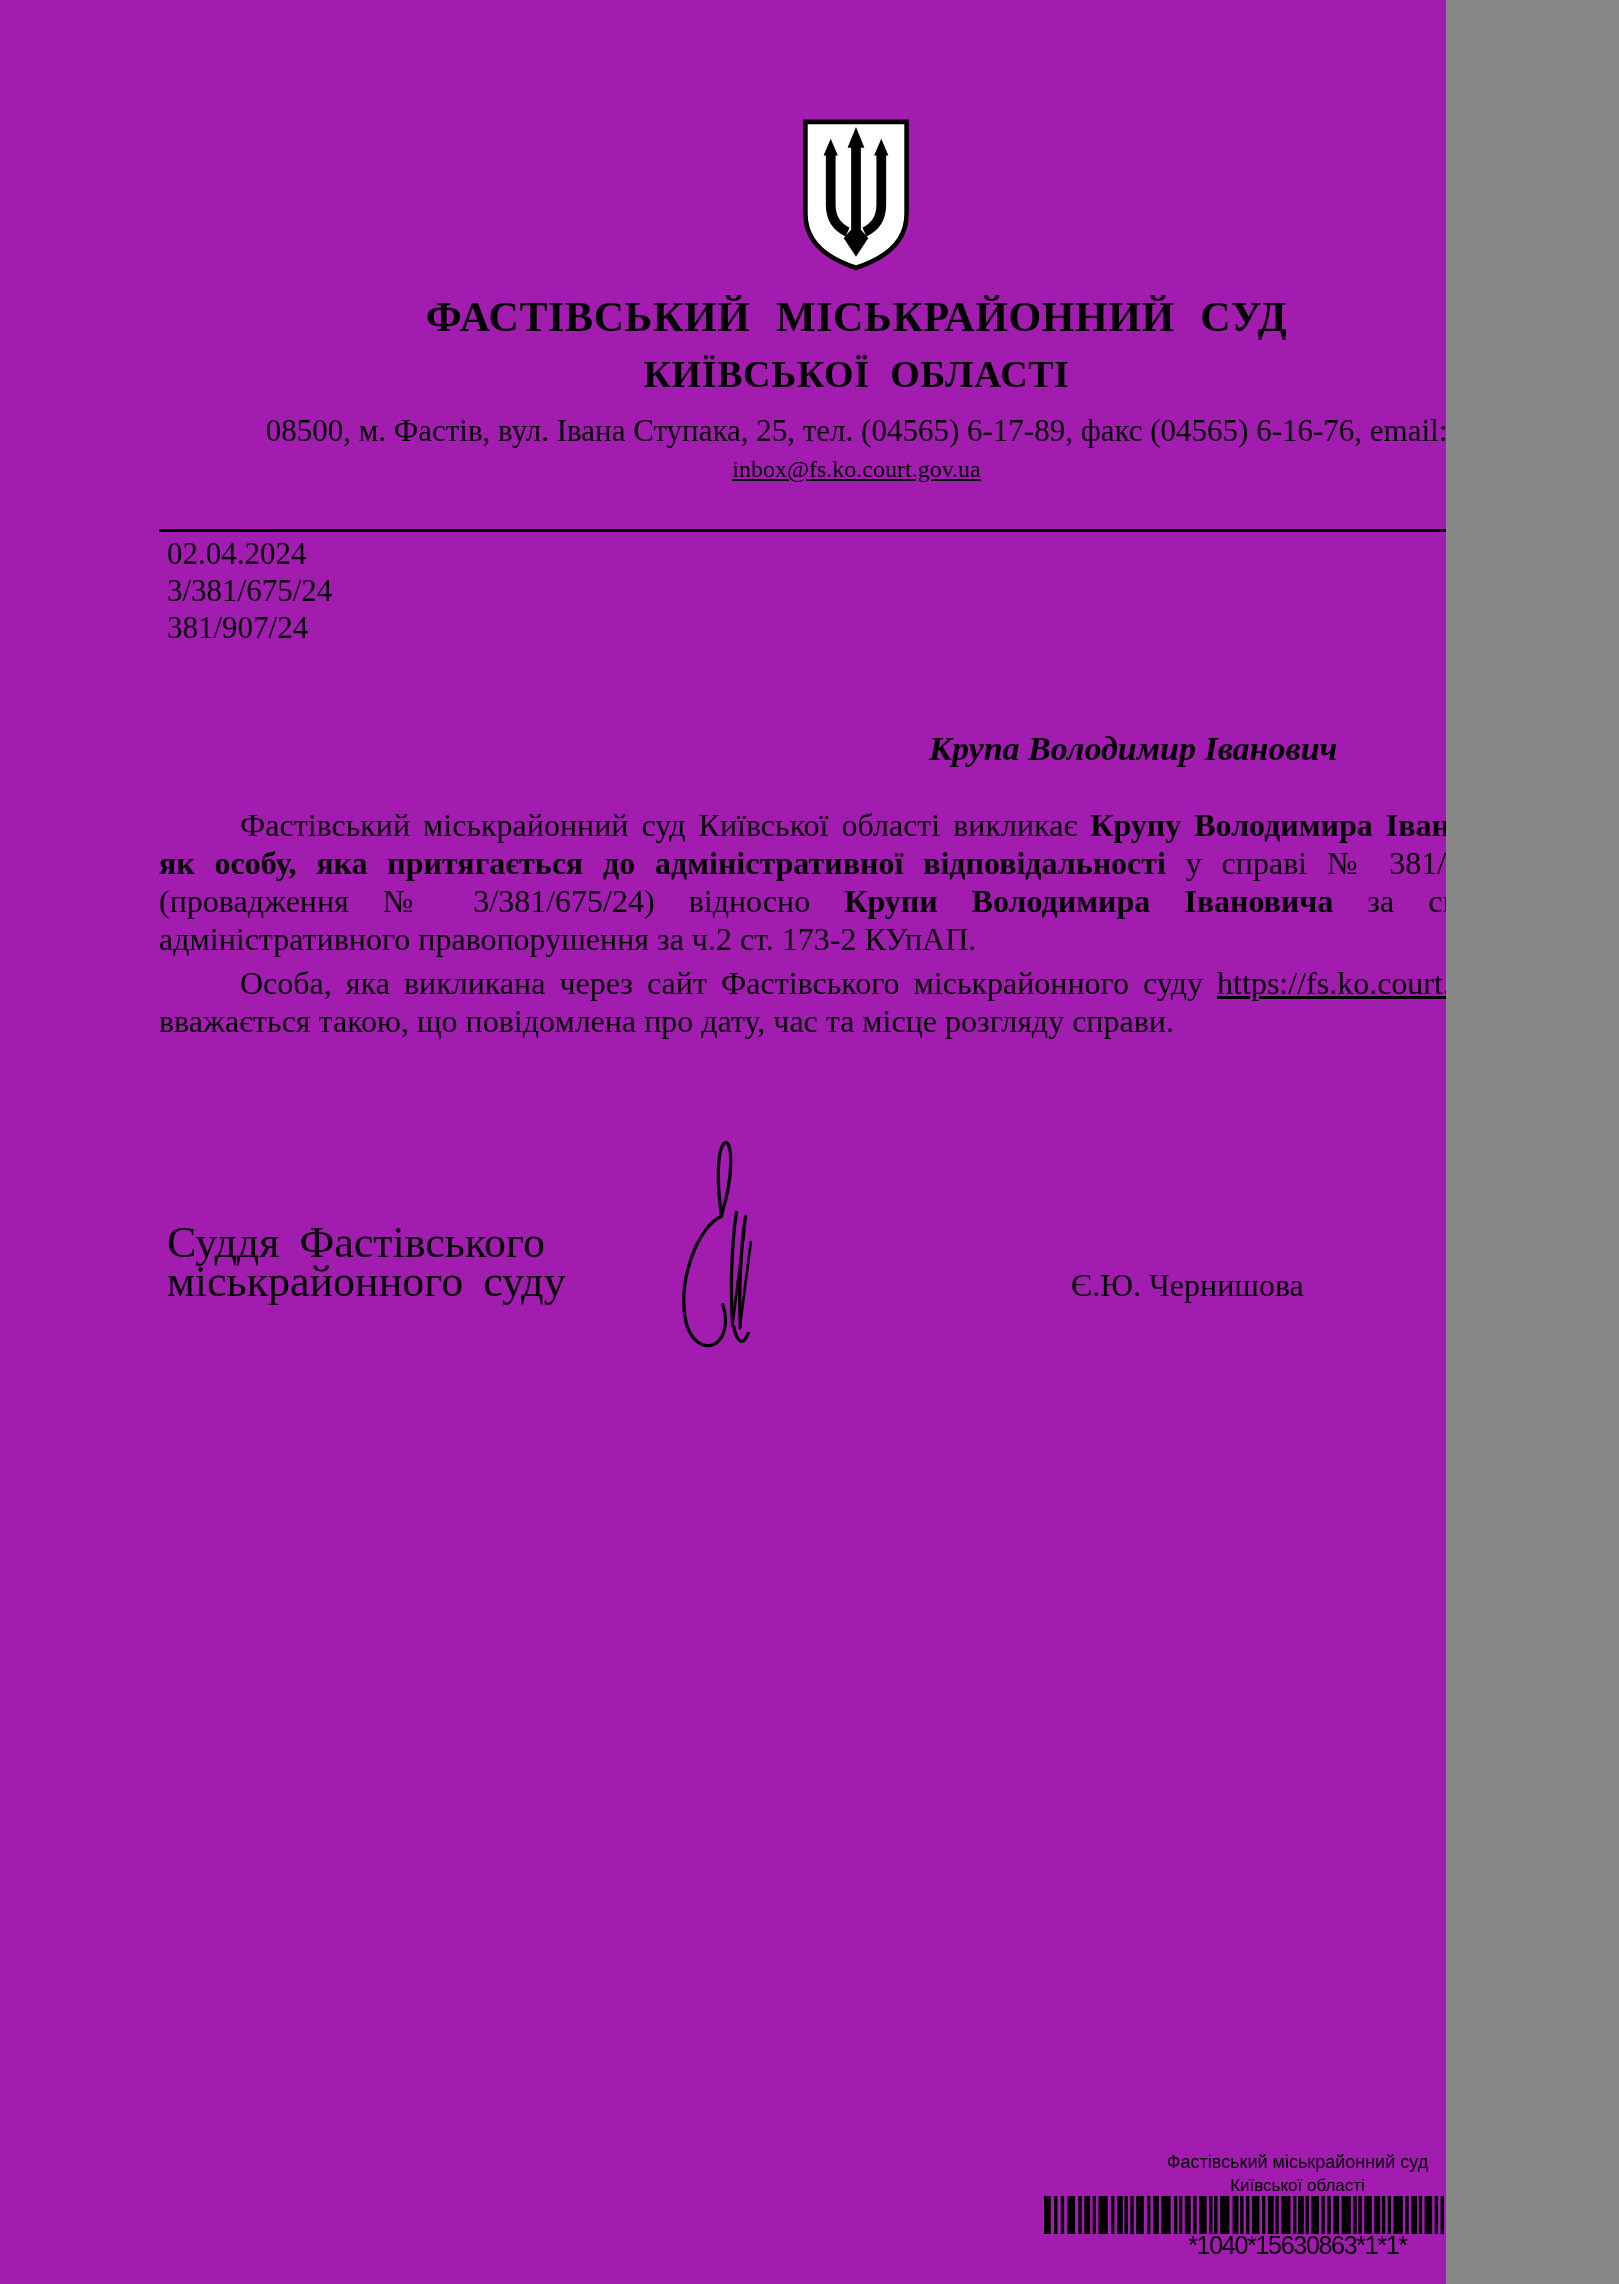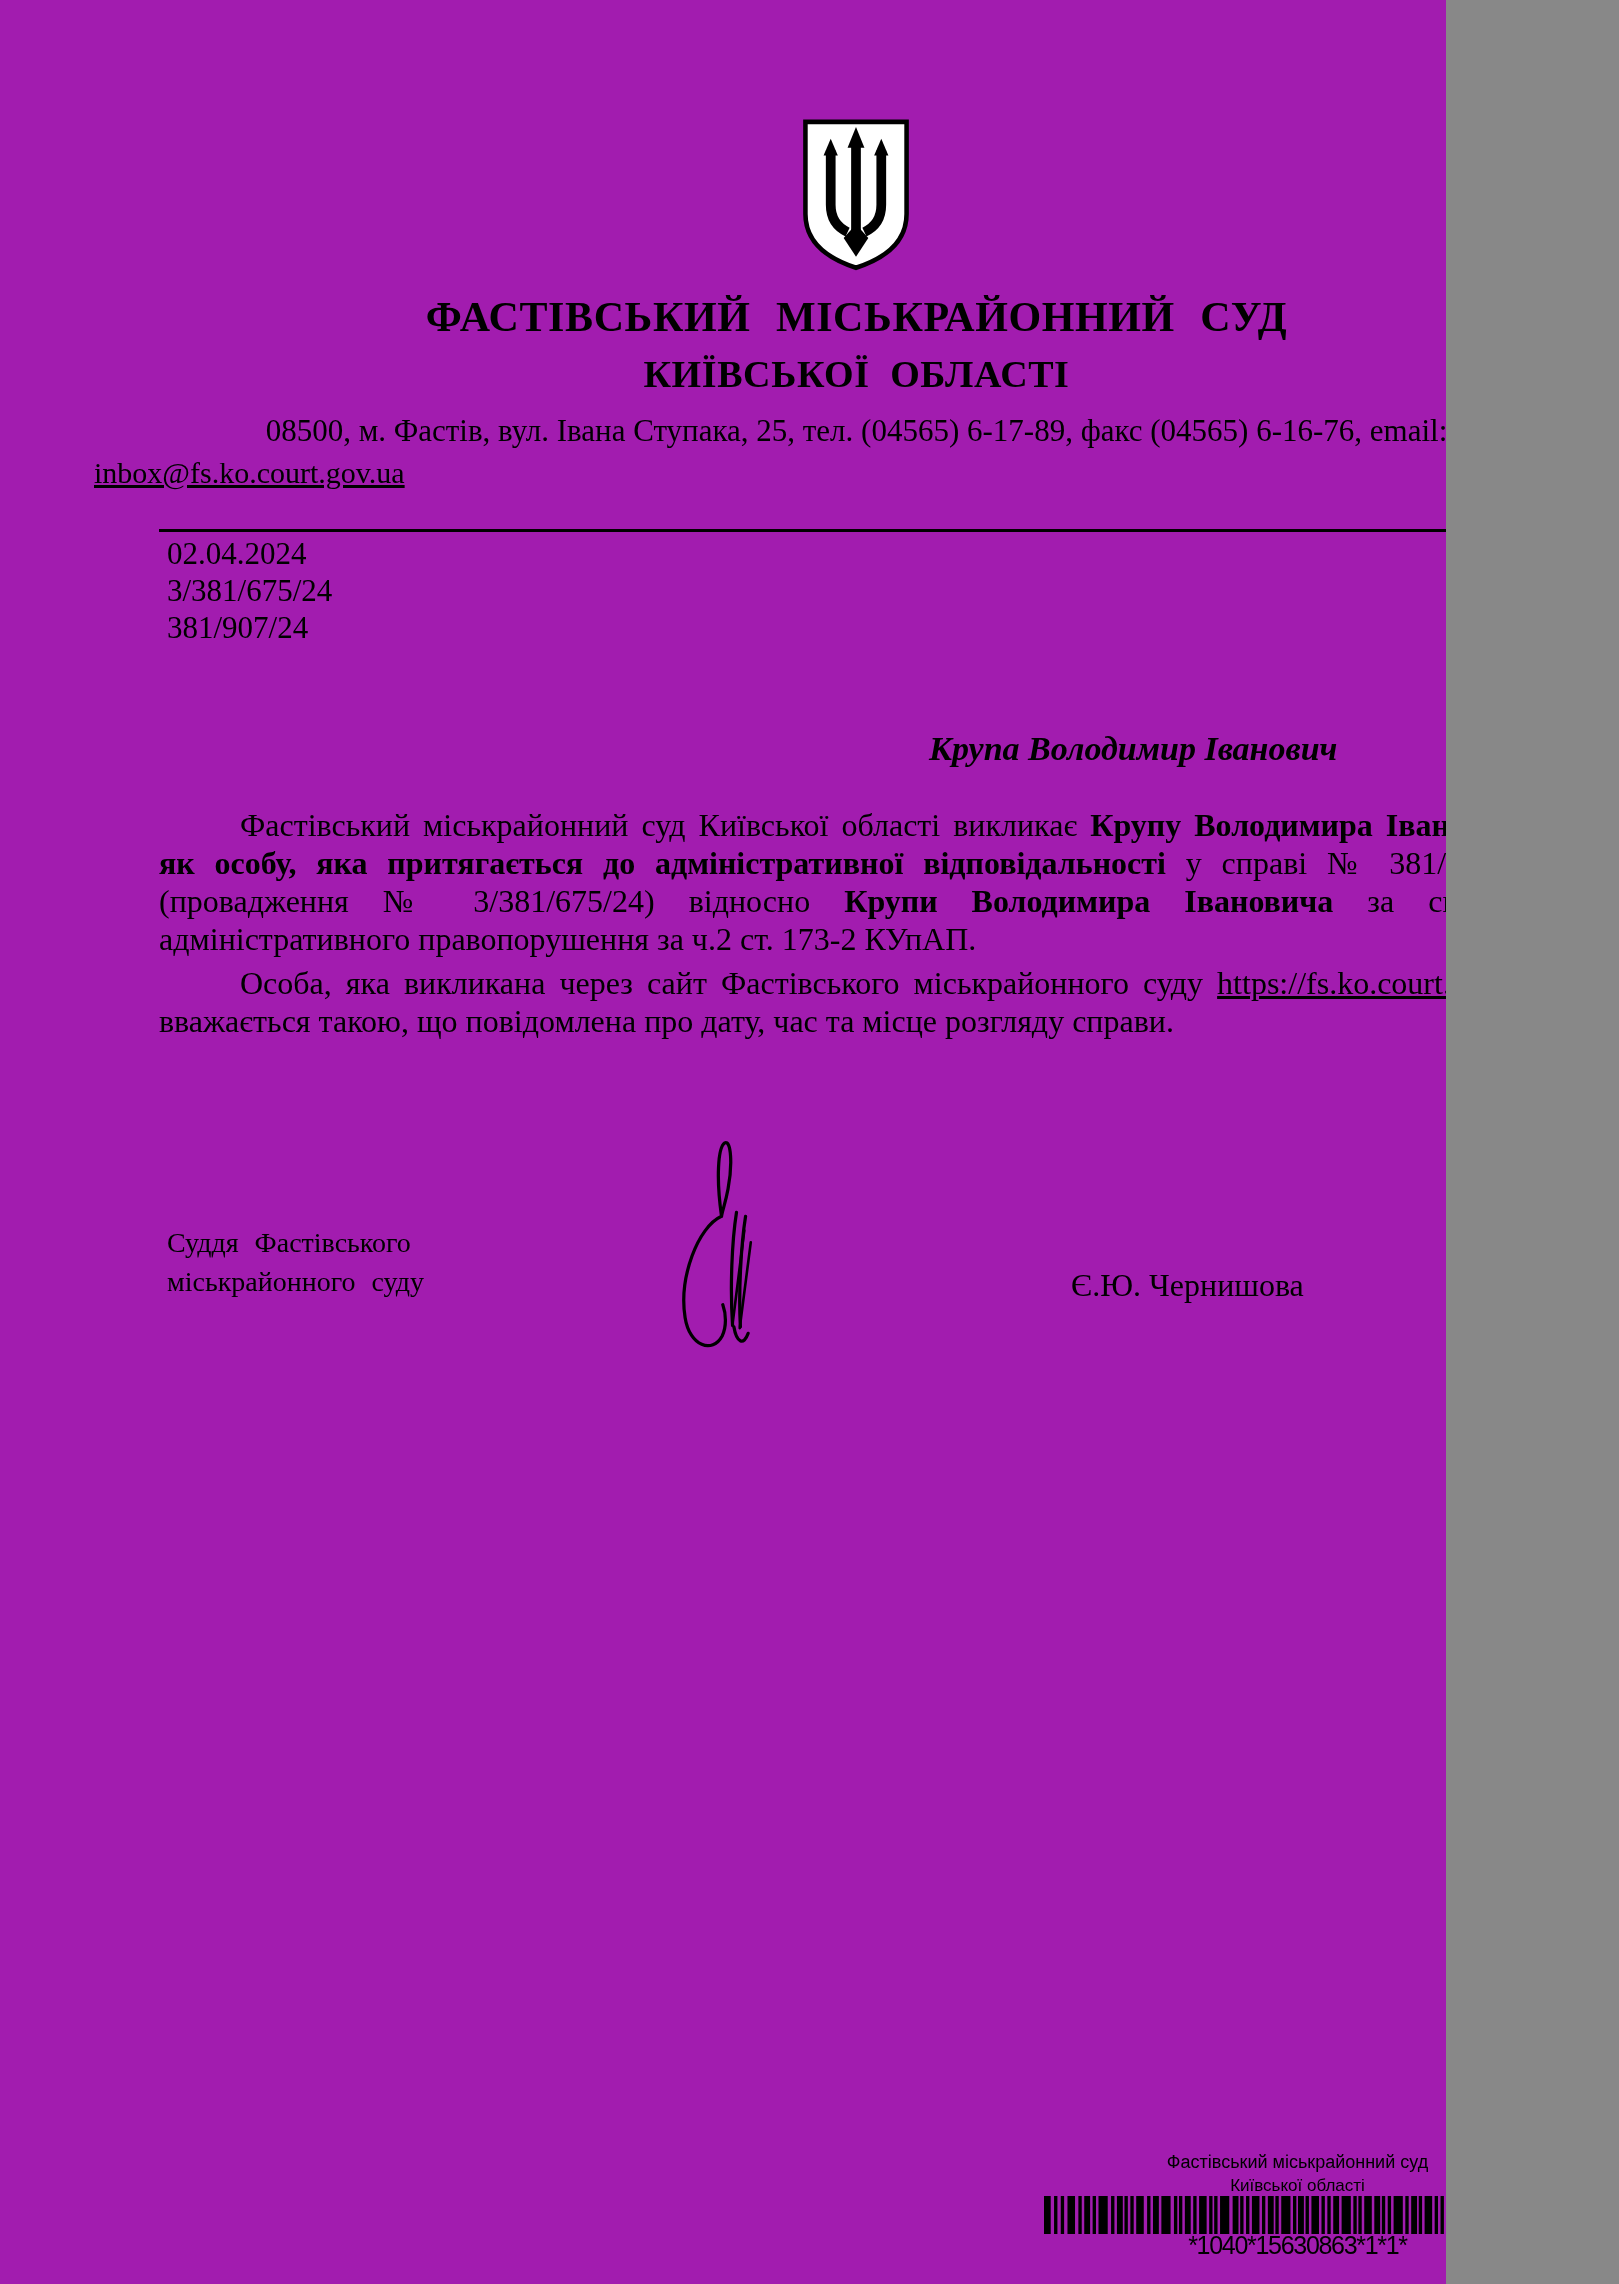--- a/index.html
+++ b/index.html
@@ -11,33 +11,33 @@
     color:#000;
     overflow:hidden;
   }
   .abs{position:absolute;}
   .emblem{left:800px;top:118px;width:112px;height:153px;}
   .title1{left:94px;top:293px;width:1525px;text-align:center;
           font-size:42px;font-weight:700;letter-spacing:0.6px;word-spacing:14.3px;white-space:nowrap;}
   .title2{left:94px;top:352px;width:1525px;text-align:center;
           font-size:38px;font-weight:700;letter-spacing:0.6px;word-spacing:10.4px;white-space:nowrap;}
   .address{left:94px;top:413px;width:1525px;text-align:center;font-size:31px;white-space:nowrap;}
-  .email-line{left:94px;top:456px;width:1525px;font-size:30px;}
+  .email-line{left:94px;top:456px;width:1525px;text-align:center;font-size:24px;}
   .email-line a,.doc-link{color:#000;text-decoration:underline;cursor:pointer;}
   .rule{left:159px;top:529px;width:1392px;height:2.6px;background:#000;}
   
   .refs{left:167px;top:535px;font-size:31px;line-height:37px;}
   
   .recipient{left:929px;top:730px;font-size:34px;font-weight:700;white-space:nowrap;font-style:italic;}
   
   .body-text{left:159px;top:806px;width:1376px;font-size:32px;line-height:38px;text-align:justify;}
   .body-text p{margin:0 0 5.8px 0;text-indent:81px;}
   .b{font-weight:700;}
   
-  .sig-title{left:167px;top:1223px;font-size:28px;line-height:39px;word-spacing:9px;}
+  .sig-title{left:167px;top:1223px;font-size:44px;line-height:39px;word-spacing:9px;}
   .sig-scribble{left:659px;top:1137px;width:114px;height:221px;}
   .sig-name{left:1071px;top:1267px;font-size:32px;white-space:nowrap;}
   
   .footer-line1{left:1038px;top:2152px;width:519px;text-align:center;
                 font-family:"Liberation Sans", sans-serif;font-size:18px;white-space:nowrap;}
   .footer-line2{left:1038px;top:2176px;width:519px;text-align:center;
                 font-family:"Liberation Sans", sans-serif;font-size:17px;white-space:nowrap;}
   .barcode{left:1044px;top:2196px;width:503px;height:38px;}
   .barcode-label{left:1038px;top:2231px;width:519px;text-align:center;
                  font-family:"Liberation Sans", sans-serif;font-size:25px;letter-spacing:-1.3px;white-space:nowrap;}

